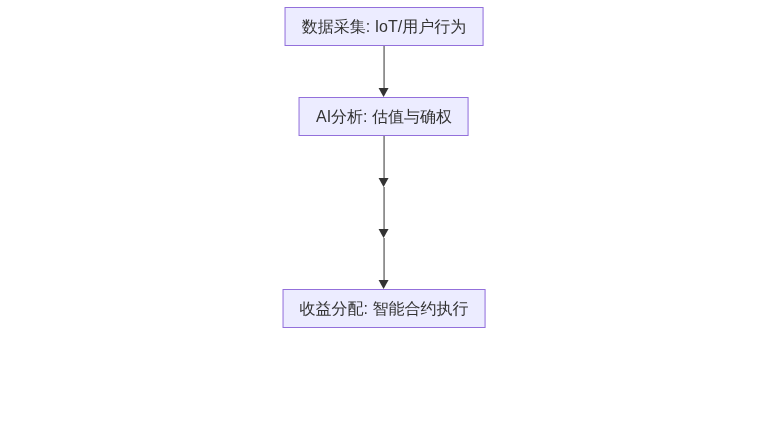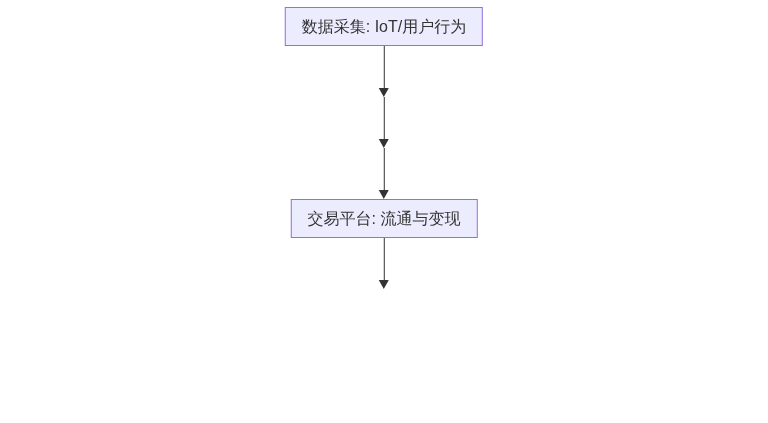--- a/index.html
+++ b/index.html
@@ -66,34 +66,35 @@
 <div class="canvas">
   <div class="flow-column">
 
     <div class="flow-node">数据采集: IoT/用户行为</div>
 
     <div class="flow-arrow">
       <div class="shaft"></div>
       <div class="head"></div>
     </div>
 
+    <div class="flow-node">AI分析: 估值与确权</div>
 
     <div class="flow-arrow">
       <div class="shaft"></div>
       <div class="head"></div>
     </div>
 
 
     <div class="flow-arrow">
       <div class="shaft"></div>
       <div class="head"></div>
     </div>
 
-    <div class="flow-node">交易平台: 流通与变现</div>
 
     <div class="flow-arrow">
       <div class="shaft"></div>
       <div class="head"></div>
     </div>
 
+    <div class="flow-node">收益分配: 智能合约执行</div>
 
   </div>
 </div>
 
 </body></html>

